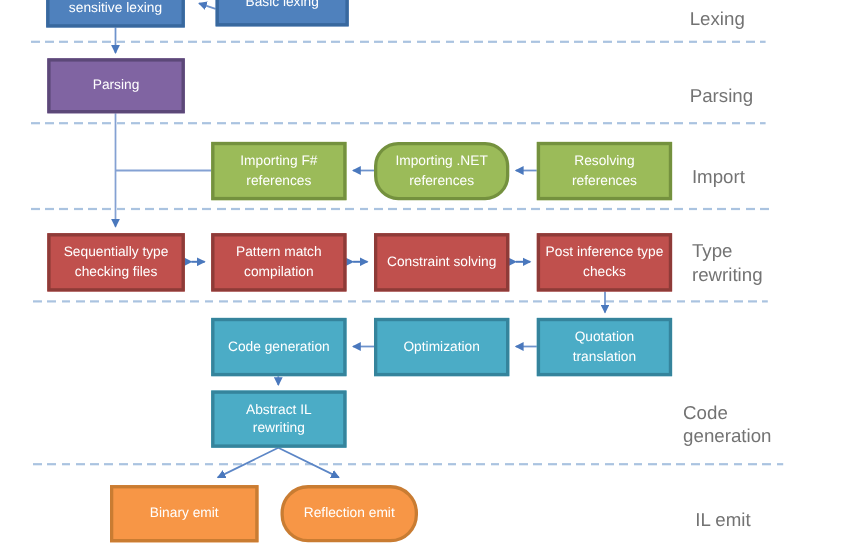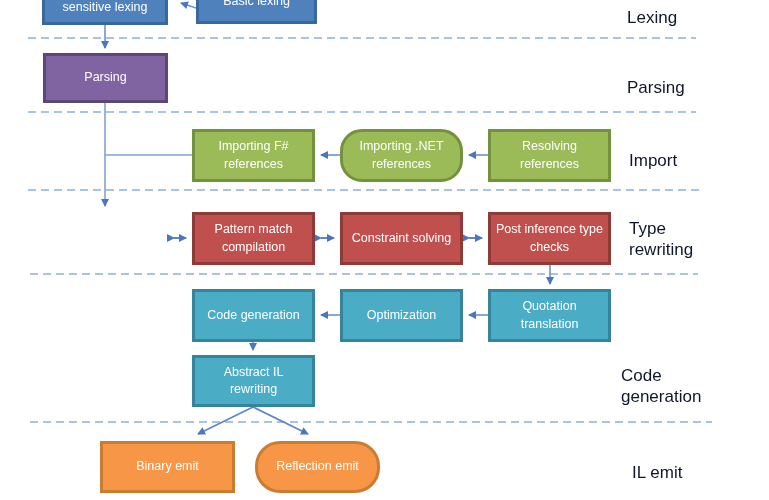--- a/index.html
+++ b/index.html
@@ -66,21 +66,21 @@
   }
   .sep1 { left: 28px; top: 37px;  width: 668px; }
   .sep2 { left: 28px; top: 111px; width: 668px; }
   .sep3 { left: 28px; top: 189px; width: 672px; }
   .sep4 { left: 30px; top: 273px; width: 668px; }
   .sep5 { left: 30px; top: 421px; width: 682px; }
 
   
   .stage-label {
     position: absolute;
-    color: #0f172a;
+    color: #737373;
     font-size: 17px;
     line-height: 1.25;
     z-index: 3;
   }
   .l-lexing   { left: 627px; top: 7px; }
   .l-parsing  { left: 627px; top: 77px; }
   .l-import   { left: 629px; top: 150px; }
   .l-typeck   { left: 629px; top: 218px; width: 95px; }
   .l-codegen  { left: 621px; top: 365px; width: 105px; }
   .l-ilemit   { left: 632px; top: 462px; }
@@ -155,20 +155,23 @@
   <div class="node green n-imp-fs">
     <span>Importing F# references</span>
   </div>
   <div class="node green n-imp-net">
     <span>Importing .NET references</span>
   </div>
   <div class="node green n-resolving">
     <span>Resolving references</span>
   </div>
 
+  <div class="node red n-seq">
+    <span>Sequentially type checking files</span>
+  </div>
   <div class="node red n-pattern">
     <span>Pattern match compilation</span>
   </div>
   <div class="node red n-constraint">
     <span>Constraint solving</span>
   </div>
   <div class="node red n-postinf">
     <span>Post inference type checks</span>
   </div>
 

